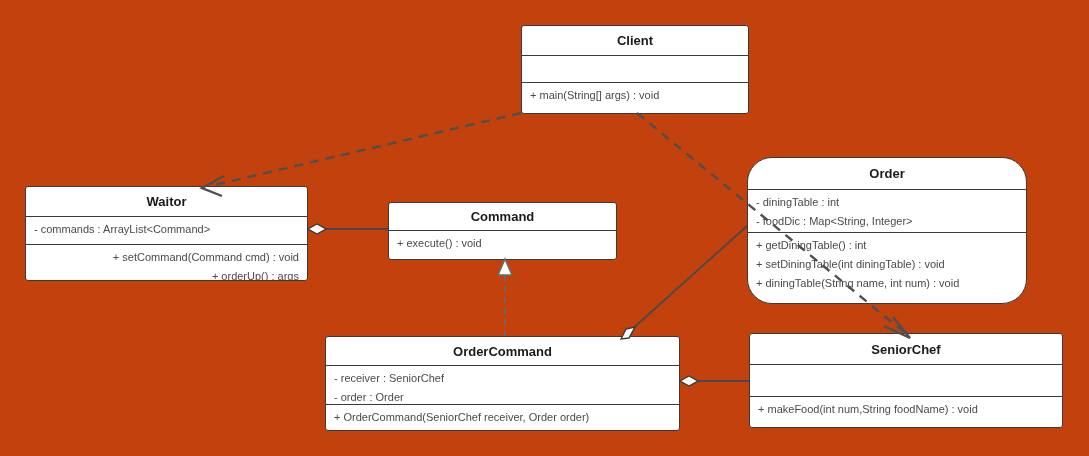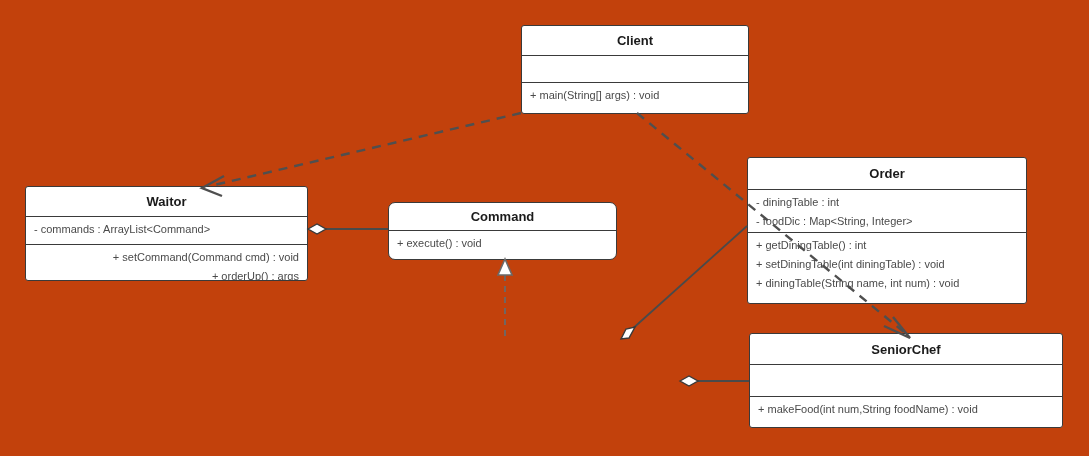--- a/index.html
+++ b/index.html
@@ -142,40 +142,51 @@
     <div class="uml-title" style="height:30px;">Waitor</div>
     <div class="uml-compartment divider" style="height:28px;">
       <span class="member">-  commands :  ArrayList&lt;Command&gt;</span>
     </div>
     <div class="uml-compartment" style="height:37px;text-align:right;">
       <span class="member">+ setCommand(Command cmd) : void</span>
       <span class="member">+ orderUp() : args</span>
     </div>
   </div>
 
-  <div class="uml-class" style="left:388px; top:202px; width:229px; height:58px;border-radius:7px;">
+  <div class="uml-class" style="left:388px; top:202px; width:229px; height:58px;">
     <div class="uml-title" style="height:28px;">Command</div>
     <div class="uml-compartment" style="height:28px;">
       <span class="member">+ execute() : void</span>
     </div>
   </div>
 
-  <div class="uml-class" style="left:747px; top:157px; width:280px; height:147px;">
+  <div class="uml-class" style="left:747px; top:157px; width:280px; height:147px;border-radius:25px;">
     <div class="uml-title" style="height:32px;">Order</div>
     <div class="uml-compartment divider" style="height:43px;">
       <span class="member">- diningTable : int</span>
       <span class="member">- foodDic :   Map&lt;String, Integer&gt;</span>
     </div>
     <div class="uml-compartment" style="height:72px;">
       <span class="member">+ getDiningTable() : int</span>
       <span class="member">+ setDiningTable(int diningTable) : void</span>
       <span class="member">+ diningTable(String name, int num) : void</span>
     </div>
   </div>
 
+  <div class="uml-class" style="left:325px; top:336px; width:355px; height:95px;">
+    <div class="uml-title" style="height:29px;">OrderCommand</div>
+    <div class="uml-compartment divider" style="height:39px;">
+      <span class="member">- receiver : SeniorChef</span>
+      <span class="member">- order : Order</span>
+    </div>
+    <div class="uml-compartment" style="height:27px;">
+      <span class="member">+ OrderCommand(SeniorChef receiver, Order order)</span>
+      <span class="member">+ execute() : void</span>
+    </div>
+  </div>
 
   <div class="uml-class" style="left:749px; top:333px; width:314px; height:95px;">
     <div class="uml-title" style="height:31px;">SeniorChef</div>
     <div class="uml-compartment divider" style="height:32px;"></div>
     <div class="uml-compartment" style="height:30px;">
       <span class="member">+ makeFood(int num,String foodName) : void</span>
     </div>
   </div>
 
 </div>

